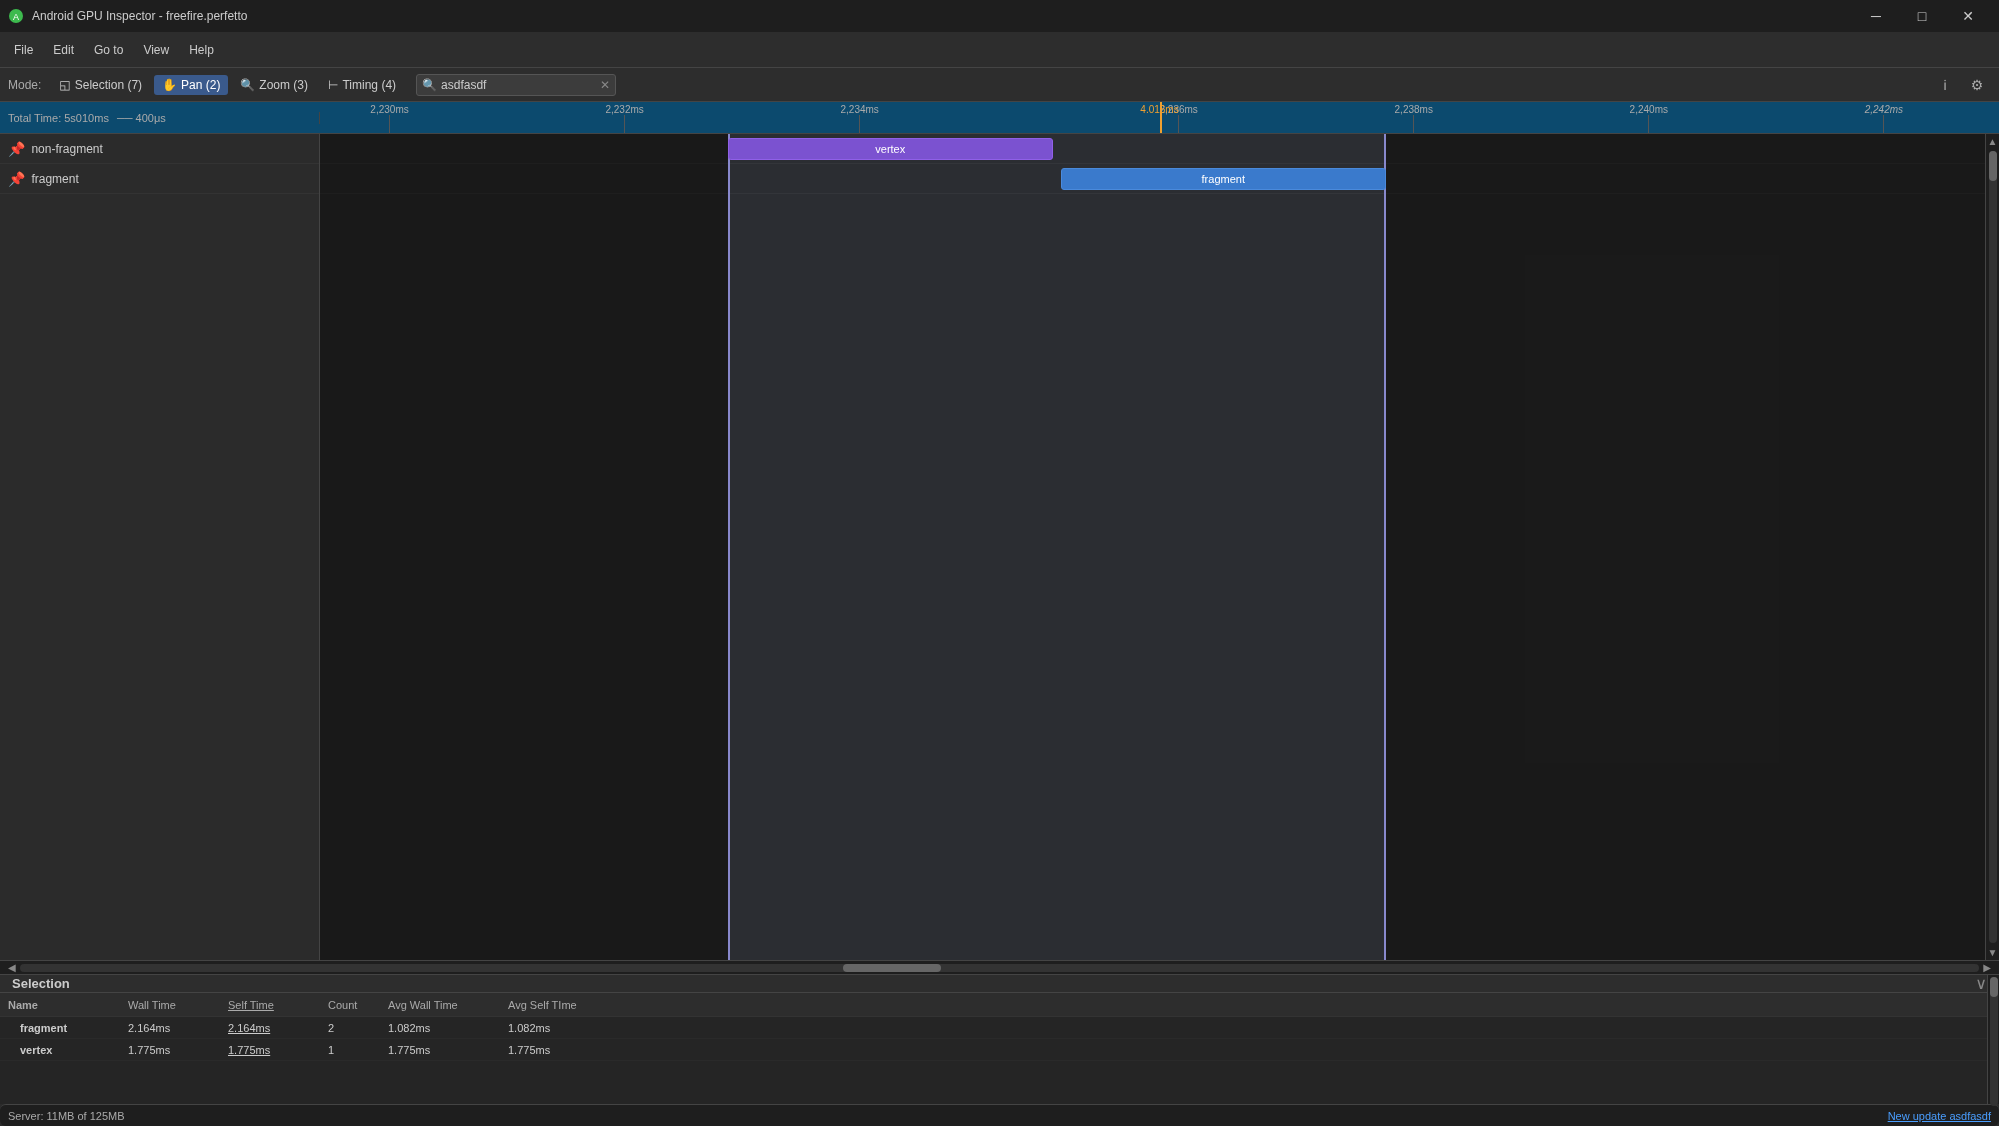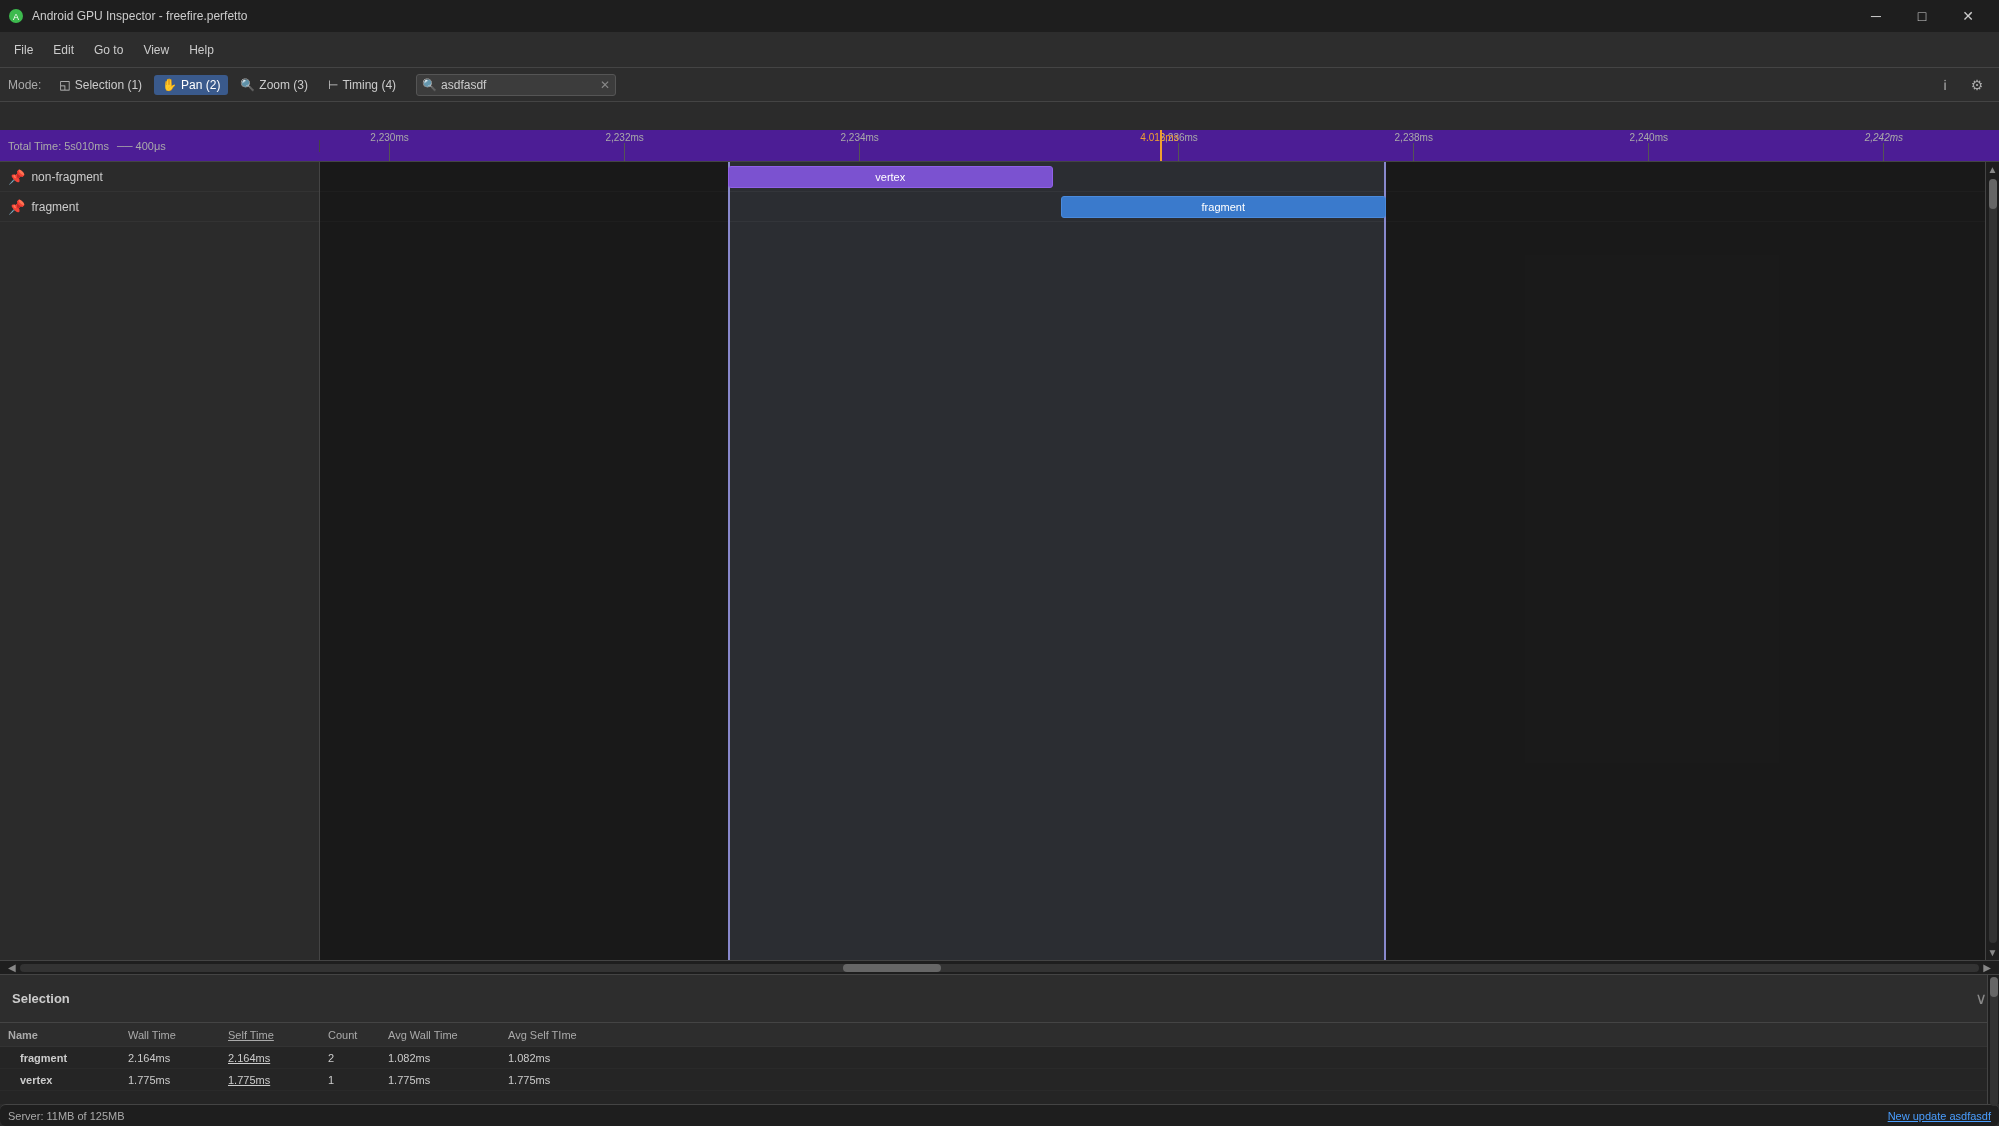--- a/index.html
+++ b/index.html
@@ -159,27 +159,26 @@
       flex: 1;
       display: flex;
       flex-direction: column;
       overflow: hidden;
       background: #2b2b2b;
     }
 
     
     .time-ruler {
       height: 32px;
-      background: #4c1d95;
+      background: #0c4a6e;
       display: flex;
       align-items: center;
       flex-shrink: 0;
       position: relative;
       border-bottom: 1px solid #444;
-      margin-top: 28px;
     }
     .ruler-left {
       width: 320px;
       min-width: 320px;
       padding: 0 8px;
       font-size: 11px;
       color: #aaa;
       border-right: 1px solid #444;
       display: flex;
       align-items: center;
@@ -328,21 +327,21 @@
     
     .selection-panel {
       background: #252525;
       border-top: 1px solid #444;
       flex-shrink: 0;
       display: flex;
       flex-direction: column;
     }
     .selection-header {
       background: #2d2d2d;
-      height: 48px;
+      height: 18px;
       display: flex;
       align-items: center;
       padding: 0 12px;
       justify-content: space-between;
       border-bottom: 1px solid #444;
     }
     .selection-title {
       font-size: 13px;
       font-weight: 600;
       color: #ccc;
@@ -487,21 +486,21 @@
   <span class="menu-item">Edit</span>
   <span class="menu-item">Go to</span>
   <span class="menu-item">View</span>
   <span class="menu-item">Help</span>
 </div>
 
 <div class="toolbar">
   <span class="mode-label">Mode:</span>
   <button class="mode-btn">
     <span>◱</span>
-    <span>Selection (1)</span>
+    <span>Selection (7)</span>
   </button>
   <button class="mode-btn active">
     <span>✋</span>
     <span>Pan (2)</span>
   </button>
   <button class="mode-btn">
     <span>🔍</span>
     <span>Zoom (3)</span>
   </button>
   <button class="mode-btn">

